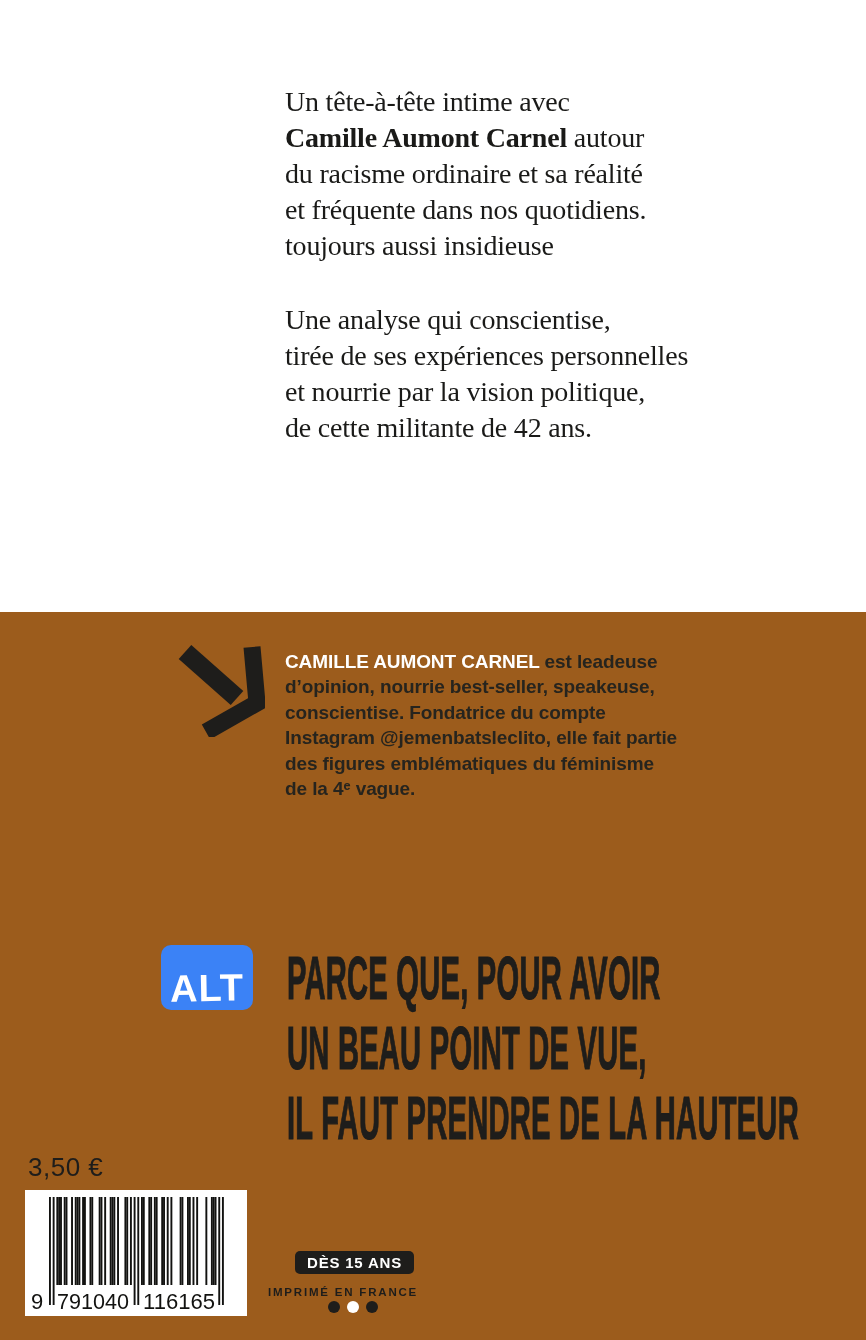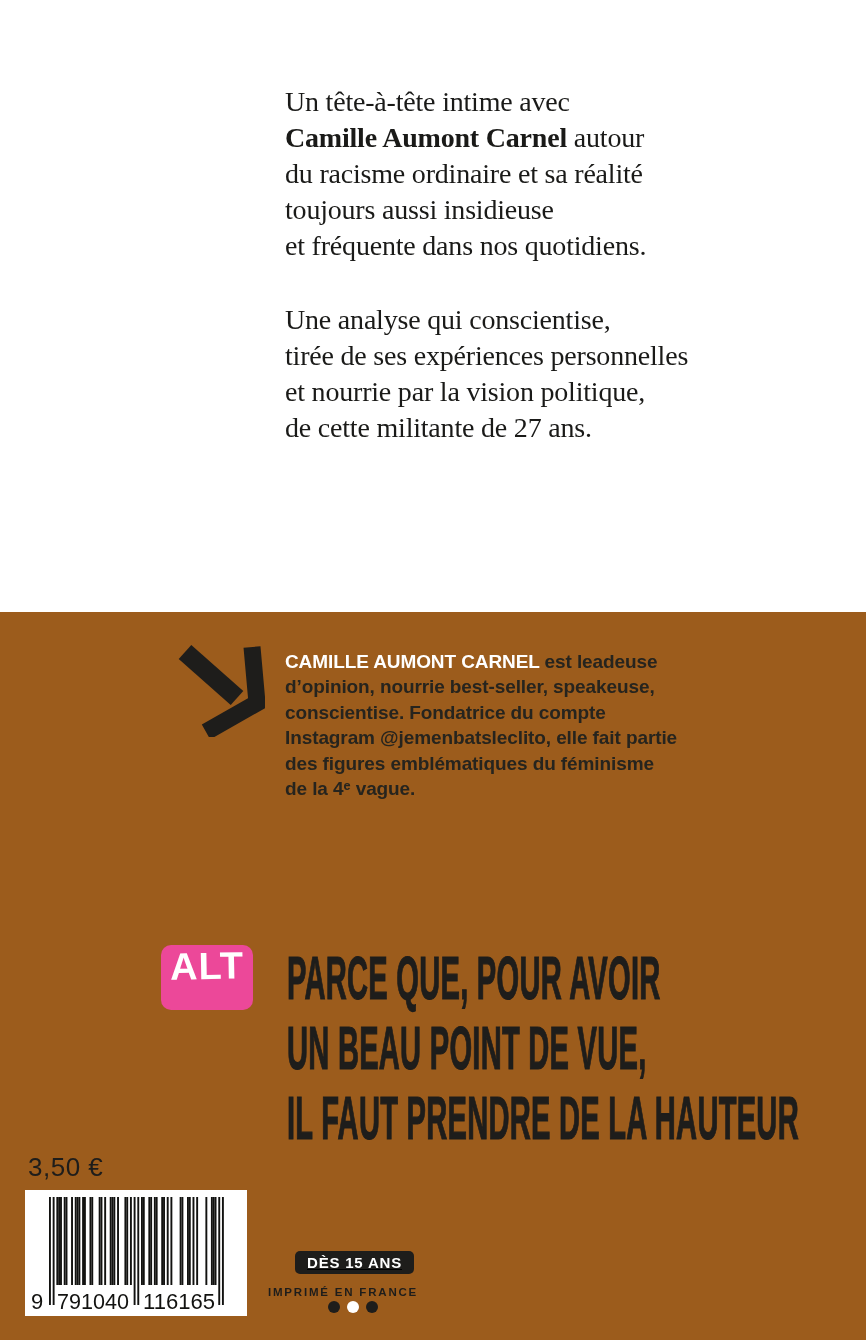--- a/index.html
+++ b/index.html
@@ -22,22 +22,22 @@
   .brown-section{position:absolute;left:0;top:612px;width:866px;height:728px;background:#9c5c1c;}
   .arrow{position:absolute;left:175px;top:31px;}
   .bio{
     position:absolute;left:285px;top:37px;
     font-size:19px;line-height:25.4px;font-weight:700;
     color:#26241e;letter-spacing:-0.1px;
   }
   .bio .name{color:#ffffff;}
   .alt-logo{
     position:absolute;left:161px;top:333px;width:92px;height:65px;
-    background:#ec4899;border-radius:10px;
-    display:flex;align-items:flex-start;justify-content:center;
+    background:#3b82f6;border-radius:10px;
+    display:flex;align-items:flex-end;justify-content:center;
   }
   .alt-logo span{
     color:#ffffff;font-weight:900;font-size:38px;letter-spacing:1px;
     transform:rotate(-1deg);
   }
   .tagline{position:absolute;left:287px;top:331px;color:#1e1d1b;}
   .tl-line{height:70px;display:flex;align-items:center;}
   .tl-line span{
     display:inline-block;white-space:nowrap;
     font-size:62px;line-height:70px;font-weight:700;letter-spacing:0.5px;
@@ -45,48 +45,48 @@
     -webkit-text-stroke:1.2px #1e1d1b;
   }
   .price{
     position:absolute;left:28px;top:540px;
     font-size:26px;font-weight:400;color:#1e1d1b;letter-spacing:0.5px;
   }
   .barcode-box{position:absolute;left:25px;top:578px;width:222px;height:126px;background:#ffffff;}
   .age-badge{
     position:absolute;left:295px;top:639px;height:23px;padding:0 12px;
     background:#1e1d1b;border-radius:5px;
-    display:flex;align-items:center;justify-content:center;text-decoration:underline;
+    display:flex;align-items:center;justify-content:center;
   }
   .age-badge span{color:#ffffff;font-size:15px;font-weight:700;letter-spacing:0.8px;}
   .printed{
     position:absolute;left:268px;top:674px;
     font-size:11.5px;font-weight:800;letter-spacing:1.8px;color:#1e1d1b;
   }
   .dots{position:absolute;left:328px;top:689px;display:flex;gap:7px;}
   .dot{width:12px;height:12px;border-radius:50%;}
 </style>
 </head>
 <body>
 
 <div class="cover">
 
   <section class="white-section">
     <div class="blurb p1">
       <div>Un tête-à-tête intime avec</div>
       <div><span class="bold">Camille Aumont Carnel</span><span> autour</span></div>
       <div>du racisme ordinaire et sa réalité</div>
+      <div>et fréquente dans nos quotidiens.</div>
       <div>toujours aussi insidieuse</div>
-      <div>et fréquente dans nos quotidiens.</div>
     </div>
     <div class="blurb p2">
       <div>Une analyse qui conscientise,</div>
       <div>tirée de ses expériences personnelles</div>
       <div>et nourrie par la vision politique,</div>
-      <div>de cette militante de 27 ans.</div>
+      <div>de cette militante de 42 ans.</div>
     </div>
   </section>
 
   <section class="brown-section">
 
     <svg class="arrow" width="90" height="94" viewBox="0 0 90 94" aria-hidden="true">
       <line x1="10" y1="9" x2="62" y2="55" stroke="#1e1d1b" stroke-width="19"></line>
       <polyline points="77,4 82,60 31,89" fill="none" stroke="#1e1d1b" stroke-width="17" stroke-linejoin="miter"></polyline>
     </svg>
 

